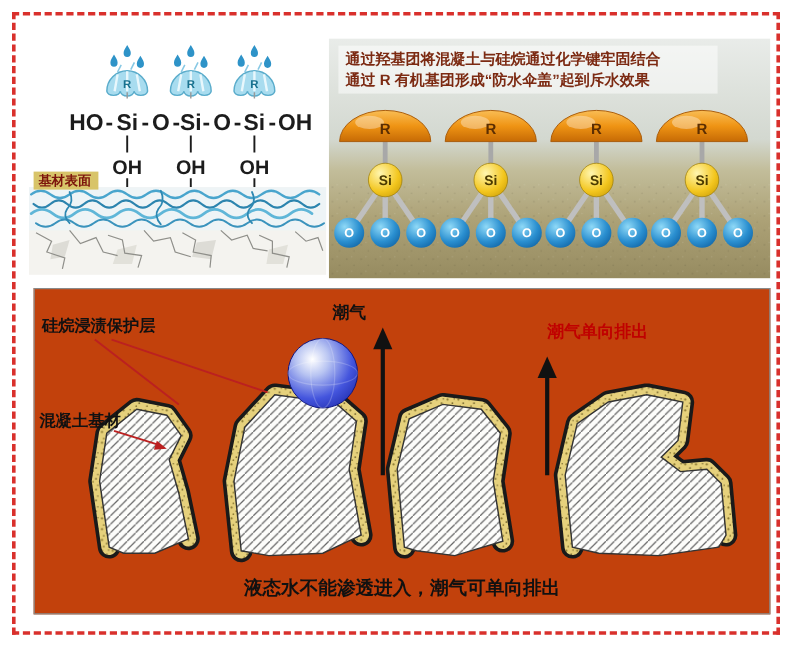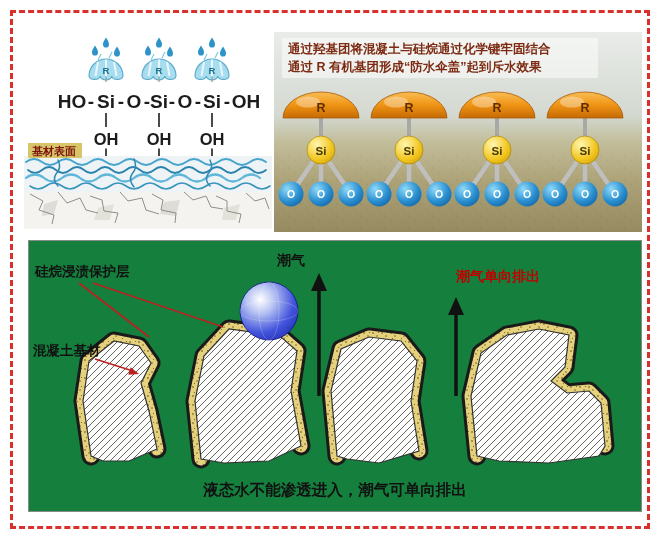--- a/index.html
+++ b/index.html
@@ -2,21 +2,21 @@
 <html><head>
 <meta charset="utf-8">
 <style>
   html,body{margin:0;padding:0;background:#ffffff;}
   .page{position:relative;width:660px;height:539px;background:#ffffff;overflow:hidden;
         font-family:"Liberation Sans",sans-serif;}
   .frame{position:absolute;inset:10px;border:3px dashed #d9302c;pointer-events:none;}
   .panel{position:absolute;}
   .panel-formula{left:24px;top:32px;width:248px;height:200px;background:#ffffff;}
   .panel-photo{left:274px;top:32px;width:368px;height:256px;}
-  .panel-schematic{left:28px;top:240px;width:612px;height:270px;background:#15803d;border:1px solid #8a8a8a;}
+  .panel-schematic{left:28px;top:240px;width:612px;height:270px;background:#c2410c;border:1px solid #8a8a8a;}
   svg text{font-family:"Liberation Sans",sans-serif;}
   .f-big{font-size:19px;font-weight:600;fill:#1c1c1c;text-anchor:middle;}
   .f-oh{font-size:16.5px;font-weight:600;fill:#1c1c1c;text-anchor:middle;}
   .bond{stroke:#1c1c1c;stroke-width:1.6;}
   .umb{fill:#a8dcef;stroke:#5aaccb;stroke-width:1.2;}
   .rib{stroke:#e8f7fc;stroke-width:2;fill:none;}
   .r-label{font-size:9.5px;font-weight:700;fill:#19718e;text-anchor:middle;}
   .stem{stroke:#999;stroke-width:1.2;}
   .streak{stroke:#86c8e4;stroke-width:1.3;}
   .drop{fill:#2e93c8;}

